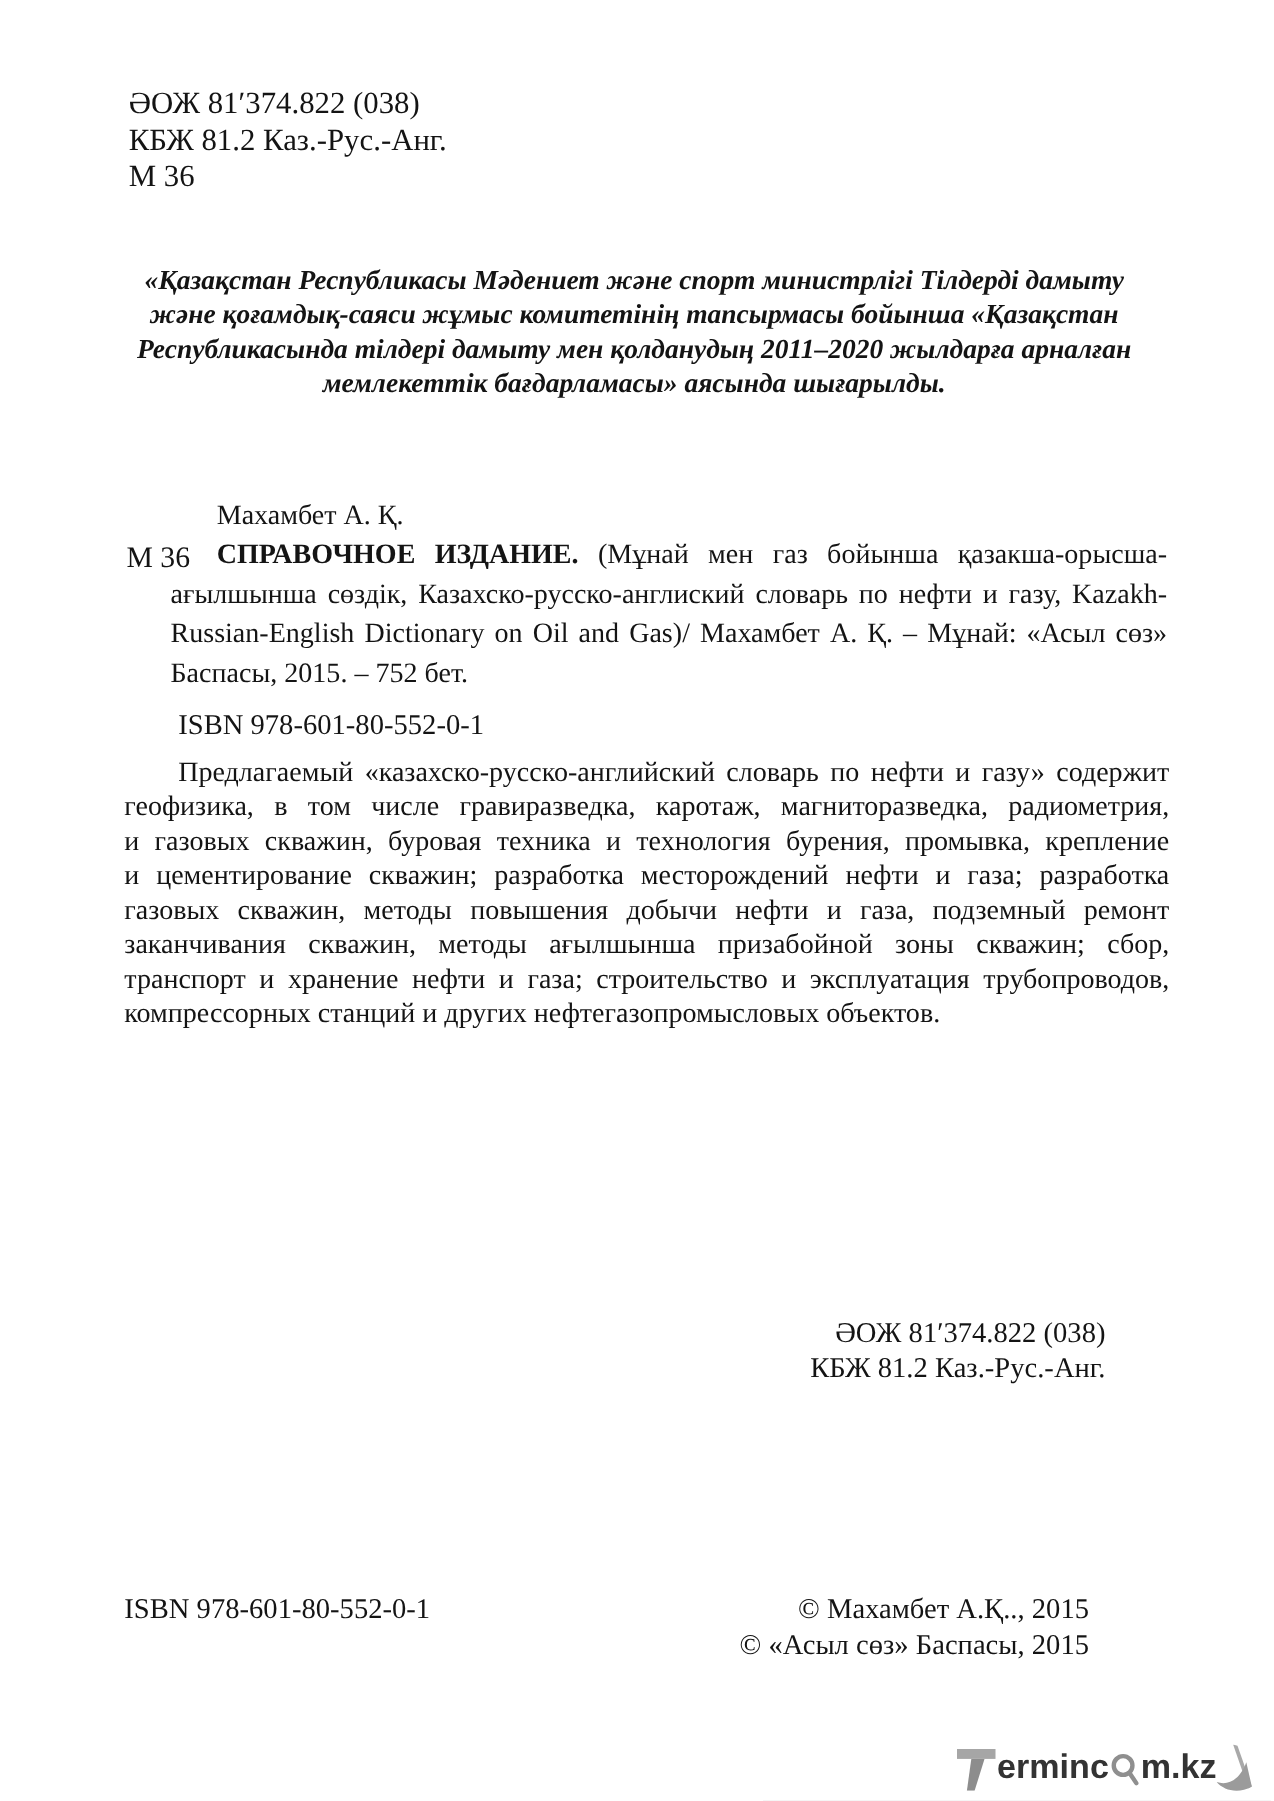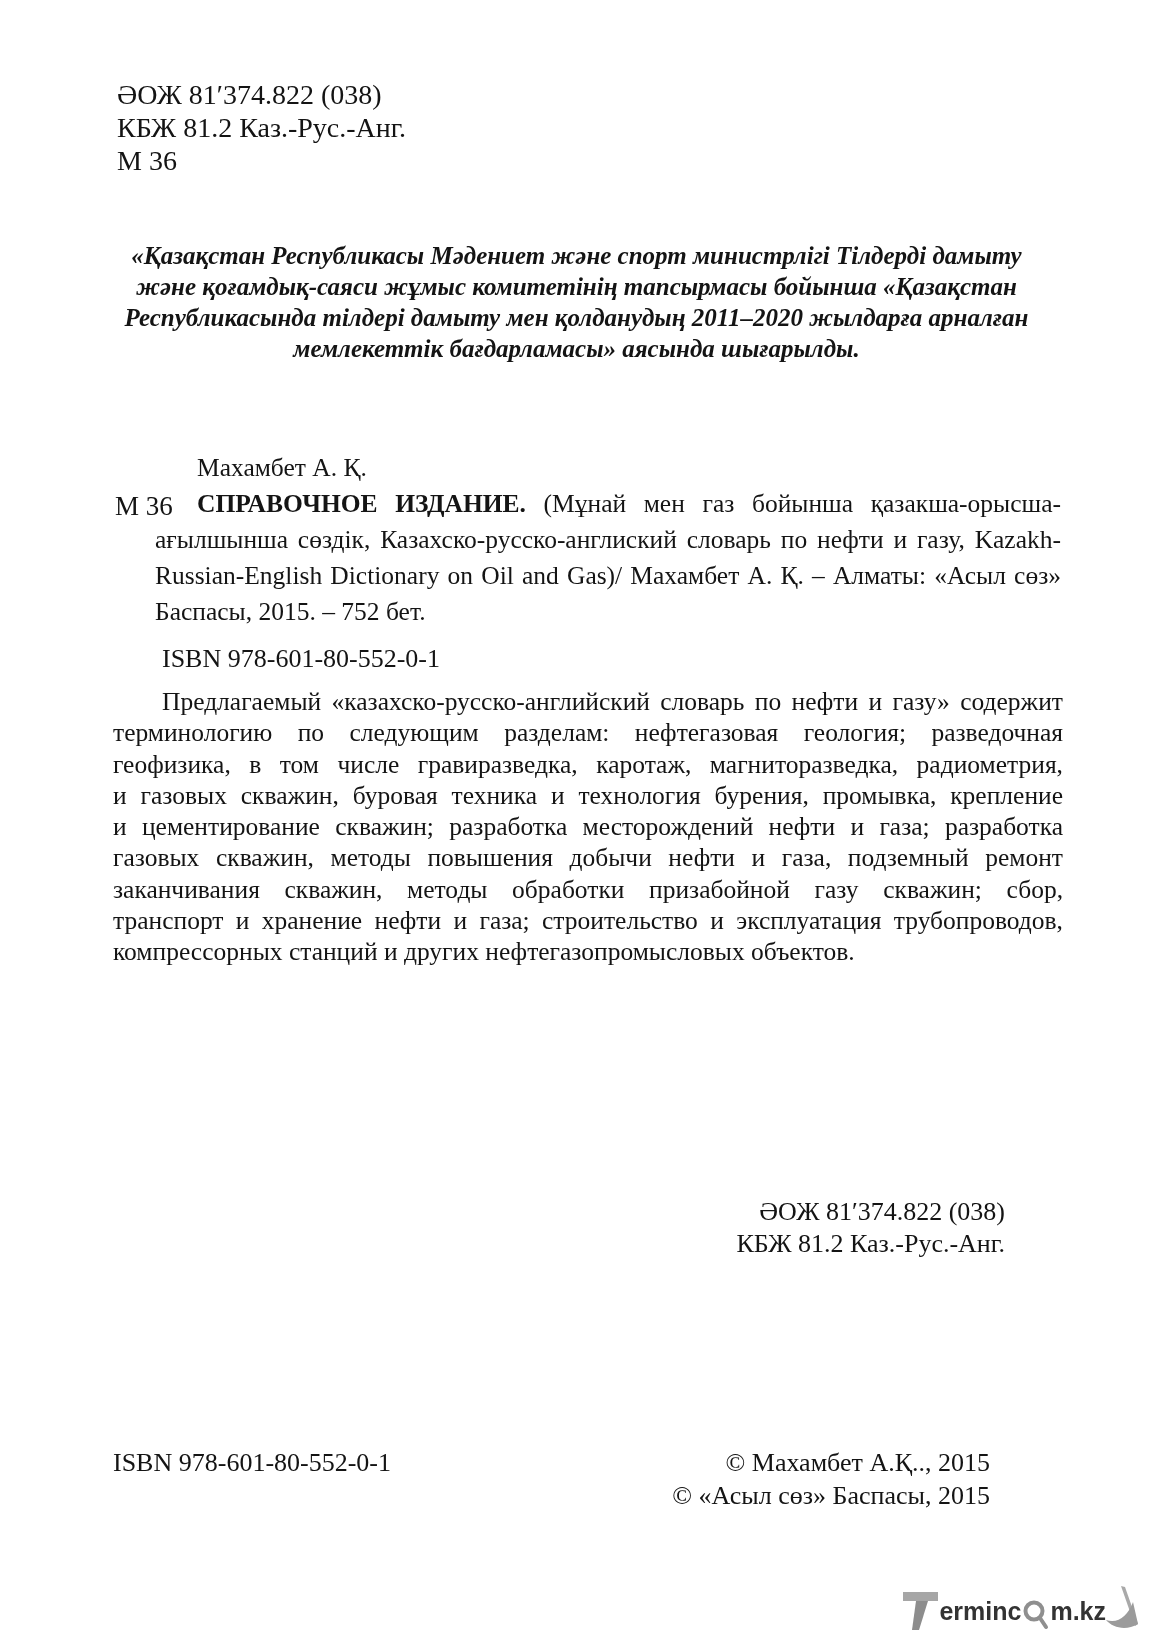--- a/index.html
+++ b/index.html
@@ -103,24 +103,24 @@
   }
   .footer .isbn { white-space: nowrap; }
   .footer .copyright { text-align: right; white-space: nowrap; }
 
   
   .watermark {
     position: absolute;
     right: 18px;
     bottom: 7px;
     display: flex;
-    align-items: flex-end;
+    align-items: center;
     font-family: "Liberation Sans", sans-serif;
     font-weight: bold;
-    font-size: 25px;
+    font-size: 31px;
     color: #333333;
     letter-spacing: 0px;
     line-height: 1;
   }
   .watermark .wm-text { padding-bottom: 6px; }
   .watermark svg { display: block; }
   .wm-lens { margin: 0 1px 0 2px; }
 </style>
 </head>
 <body>
@@ -138,34 +138,33 @@
     <div>және қоғамдық-саяси жұмыс комитетінің тапсырмасы бойынша «Қазақстан</div>
     <div>Республикасында тілдері дамыту мен қолданудың 2011–2020 жылдарға арналған</div>
     <div>мемлекеттік бағдарламасы» аясында шығарылды.</div>
   </div>
 
   <div class="catalog">
     <div class="author">Махамбет А. Қ.</div>
     <div class="margin-code">М 36</div>
     <div class="first-line jline"><span class="bold">СПРАВОЧНОЕ ИЗДАНИЕ.</span> <span>(Мұнай мен газ бойынша қазакша-орысша-</span></div>
     <div class="jline">ағылшынша сөздік, Казахско-русско-англиский словарь по нефти и газу, Kazakh-</div>
-    <div class="jline">Russian-English Dictionary on Oil and Gas)/ Махамбет А. Қ. – Алматы: «Асыл сөз»</div>
+    <div class="jline">Russian-English Dictionary on Oil and Gas)/ Махамбет А. Қ. – Мұнай: «Асыл сөз»</div>
     <div>Баспасы, 2015. – 752 бет.</div>
   </div>
 
   <div class="isbn-mid">ISBN 978-601-80-552-0-1</div>
 
   <div class="annotation">
     <div class="first jline">Предлагаемый «казахско-русско-английский словарь по нефти и газу» содержит</div>
-    <div class="jline">терминологию по следующим разделам: нефтегазовая геология; разведочная</div>
     <div class="jline">геофизика, в том числе гравиразведка, каротаж, магниторазведка, радиометрия,</div>
     <div class="jline">и газовых скважин, буровая техника и технология бурения, промывка, крепление</div>
     <div class="jline">и цементирование скважин; разработка месторождений нефти и газа; разработка</div>
     <div class="jline">газовых скважин, методы повышения добычи нефти и газа, подземный ремонт</div>
-    <div class="jline">заканчивания скважин, методы обработки призабойной газу скважин; сбор,</div>
+    <div class="jline">заканчивания скважин, методы ағылшынша призабойной зоны скважин; сбор,</div>
     <div class="jline">транспорт и хранение нефти и газа; строительство и эксплуатация трубопроводов,</div>
     <div>компрессорных станций и других нефтегазопромысловых объектов.</div>
   </div>
 
   <div class="mid-codes">
     <div>ӘОЖ 81′374.822 (038)</div>
     <div>КБЖ 81.2 Каз.-Рус.-Анг.</div>
   </div>
 
   <div class="footer">

